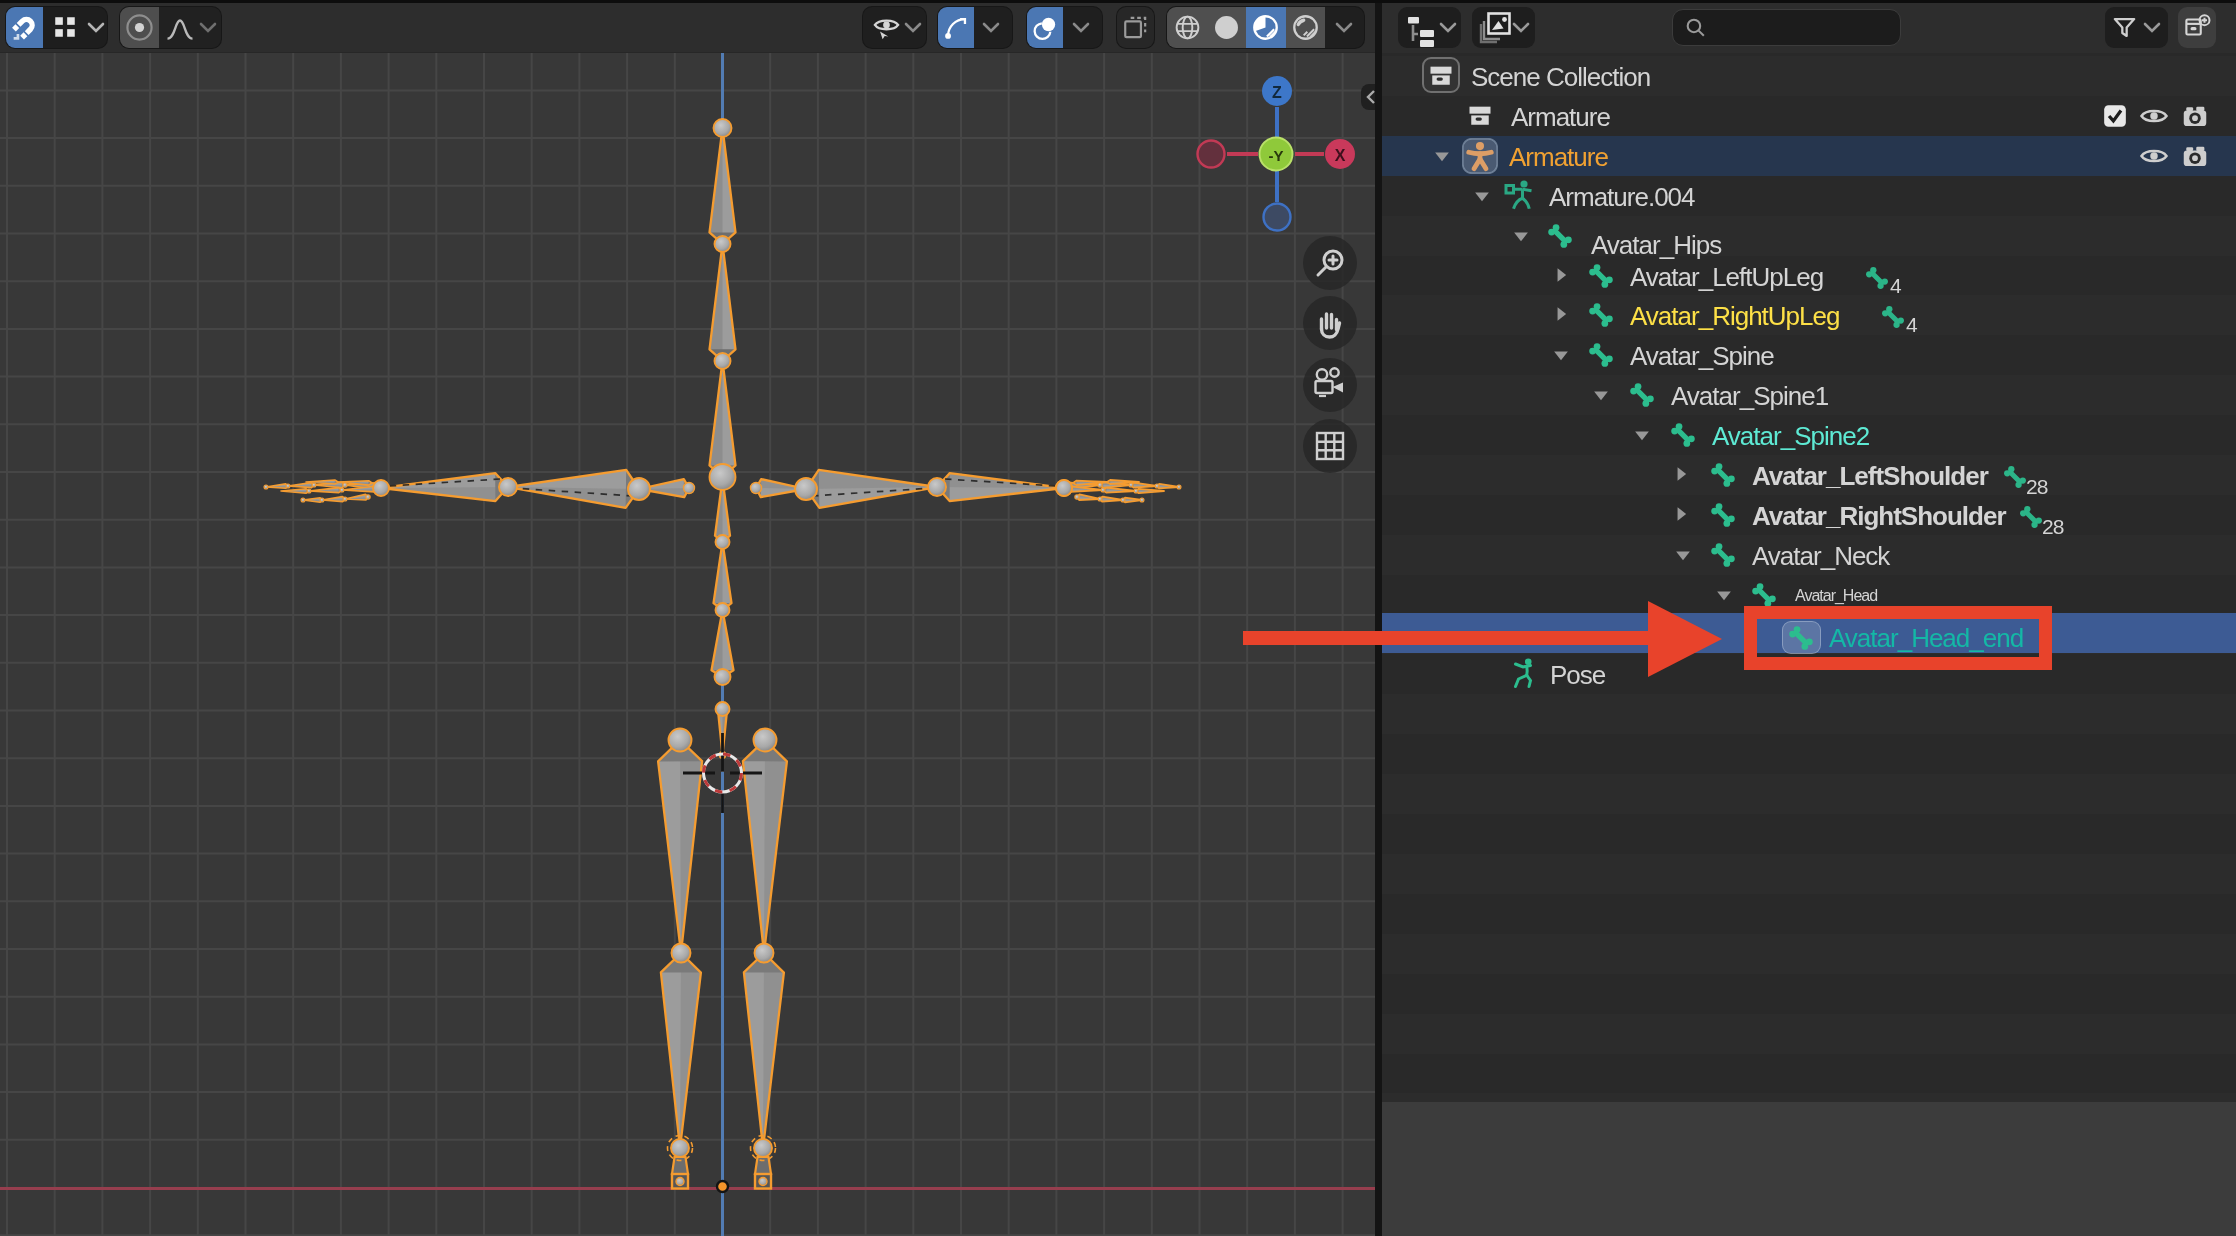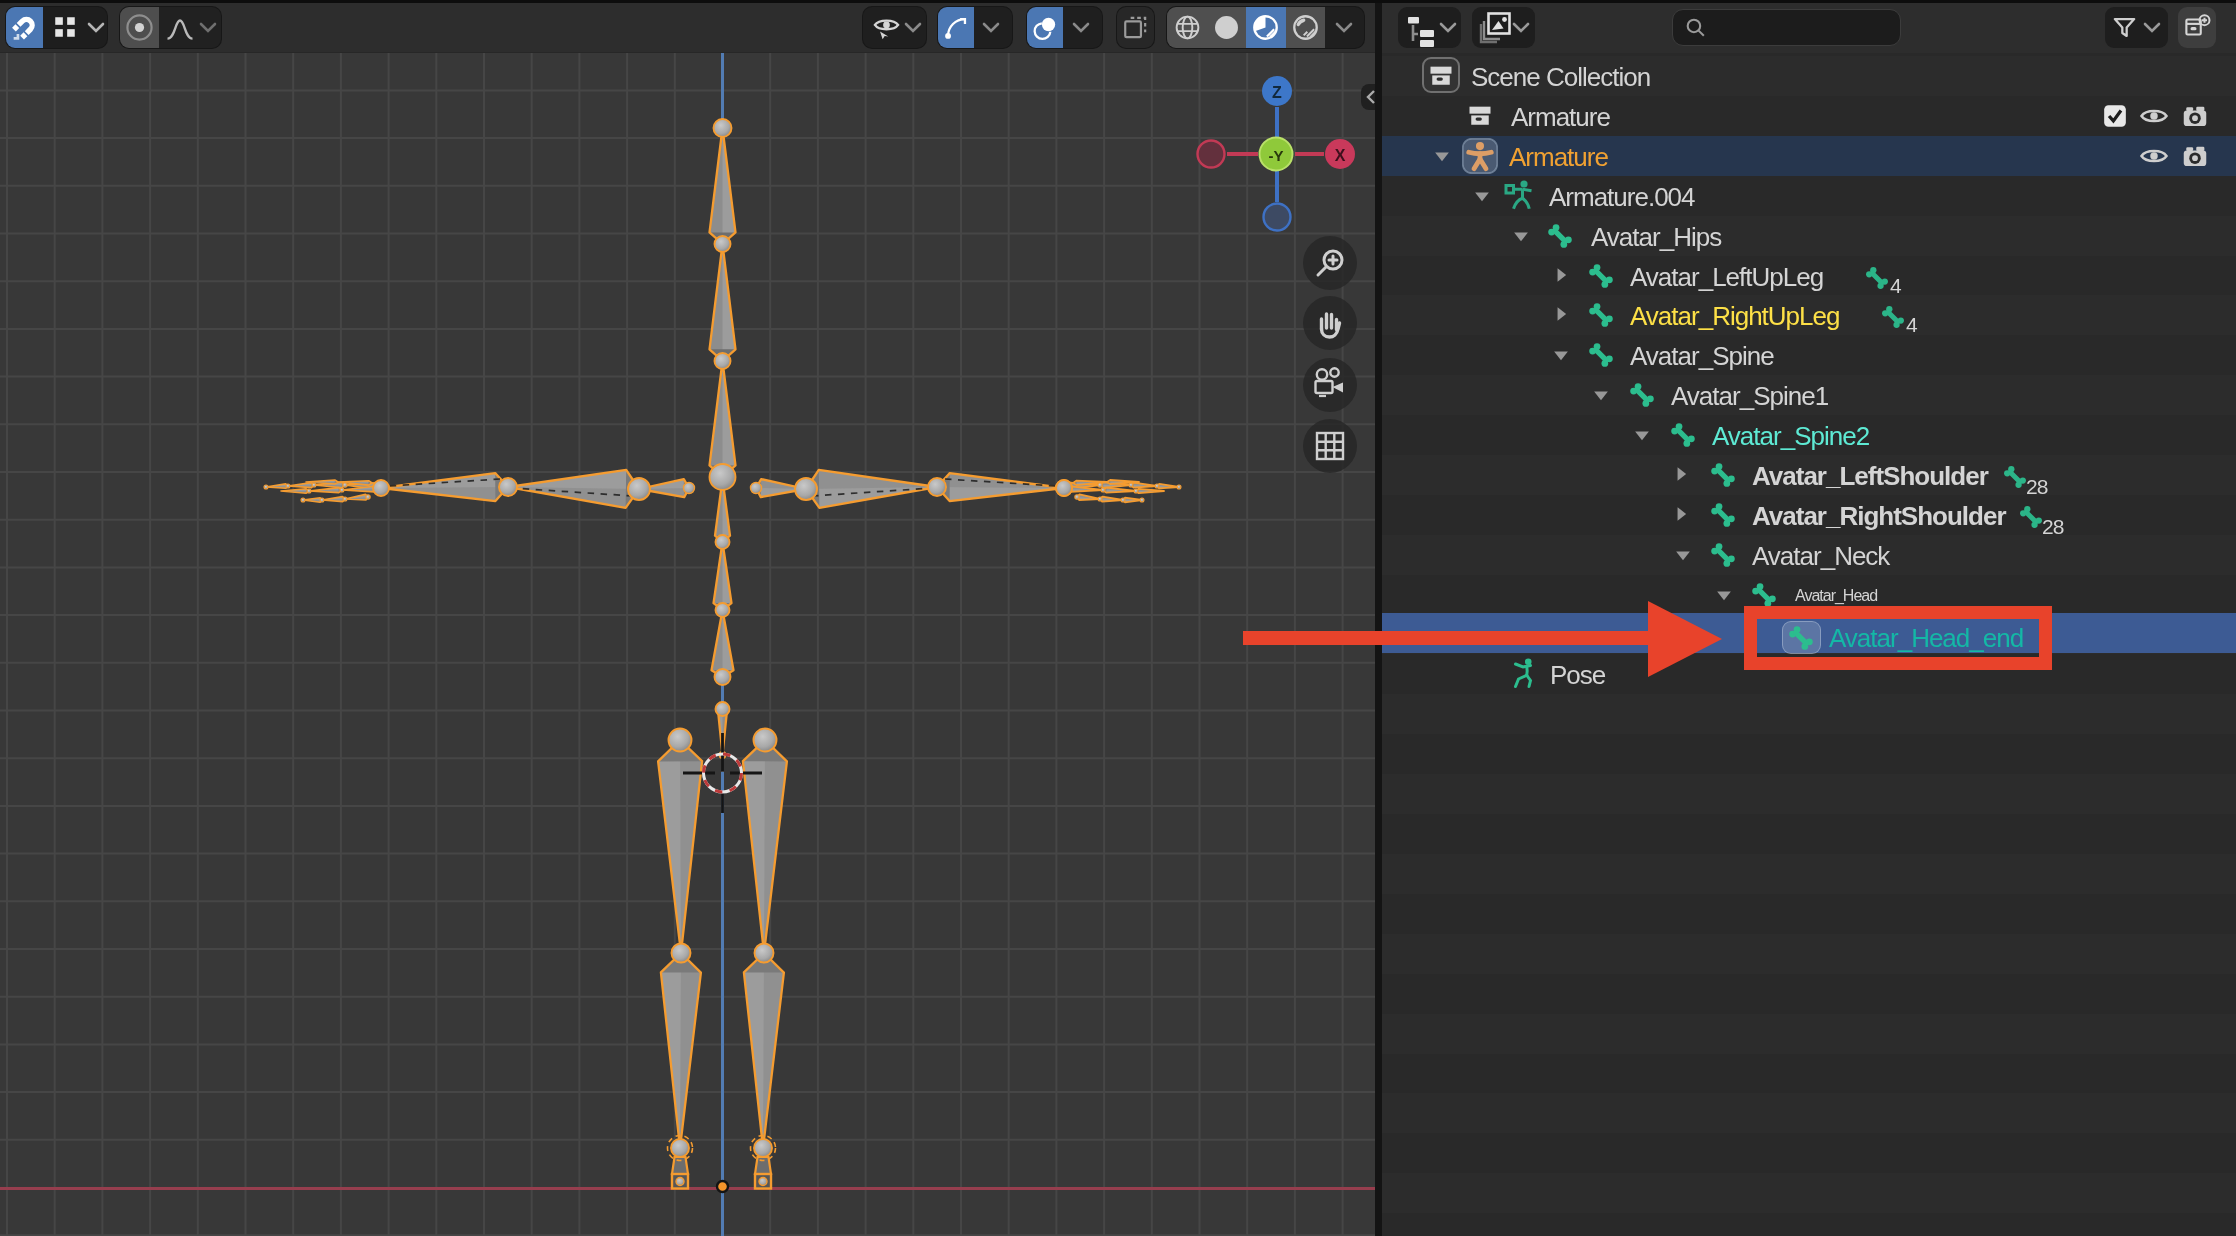--- a/index.html
+++ b/index.html
@@ -374,21 +374,21 @@
       <circle cx="12" cy="12" r="9.3" fill="none" stroke="#cfcfcf" stroke-width="1.9"></circle>
       <path d="M6 9.5a7 7 0 0 1 4.5-3.5" stroke="#cfcfcf" stroke-width="2.8" fill="none" stroke-linecap="round"></path>
       <path d="M13.2 19.5l6-6 M15.8 20l4.5-4.5 M10.5 18.5l3-3" stroke="#cfcfcf" stroke-width="1.7"></path>
     </svg>
     <svg style="position:absolute;left:1335px;top:22px" width="18" height="12" viewBox="0 0 18 12">
       <path d="M2 2l7 7 7-7" stroke="#8a8a8a" stroke-width="2.6" fill="none" stroke-linecap="round"></path>
     </svg>
 
   <div style="position:absolute;left:1375px;top:0;width:7px;height:1236px;background:#141414"></div>
 
-  <div style="position:absolute;left:1382px;top:0;width:854px;height:1236px;background:#292929;overflow:hidden">
+  <div style="position:absolute;left:1382px;top:0;width:854px;height:1102px;background:#292929;overflow:hidden">
     <div style="position:absolute;left:0;top:56px;width:854px;height:40px;background:#2c2c2c"></div>
       <div style="position:absolute;left:0;top:96px;width:854px;height:40px;background:#292929"></div>
       <div style="position:absolute;left:0;top:136px;width:854px;height:40px;background:#2c2c2c"></div>
       <div style="position:absolute;left:0;top:176px;width:854px;height:40px;background:#292929"></div>
       <div style="position:absolute;left:0;top:216px;width:854px;height:40px;background:#2c2c2c"></div>
       <div style="position:absolute;left:0;top:256px;width:854px;height:40px;background:#292929"></div>
       <div style="position:absolute;left:0;top:295px;width:854px;height:40px;background:#2c2c2c"></div>
       <div style="position:absolute;left:0;top:335px;width:854px;height:40px;background:#292929"></div>
       <div style="position:absolute;left:0;top:375px;width:854px;height:40px;background:#2c2c2c"></div>
       <div style="position:absolute;left:0;top:415px;width:854px;height:40px;background:#292929"></div>
@@ -484,21 +484,21 @@
       </svg>
       <svg style="position:absolute;left:164px;top:222px" width="28" height="28" viewBox="0 0 24 24" opacity="1.0">
         <g fill="#2cbd8e">
           <circle cx="8.6" cy="4.8" r="2.9"></circle>
           <circle cx="4.8" cy="8.6" r="2.9"></circle>
           <circle cx="19.2" cy="15.3" r="2.9"></circle>
           <circle cx="15.3" cy="19.2" r="2.9"></circle>
         </g>
         <path d="M7.6 7.6L16.4 16.4" stroke="#2cbd8e" stroke-width="4.6" stroke-linecap="round"></path>
       </svg>
-      <div style="position:absolute;left:209px;top:222px;font-size:26px;letter-spacing:-1px;color:#d4d4d4;font-weight:normal;line-height:30px">Avatar_Hips</div>
+      <div style="position:absolute;left:209px;top:230px;font-size:26px;letter-spacing:-1px;color:#d4d4d4;font-weight:normal;line-height:30px">Avatar_Hips</div>
       <svg style="position:absolute;left:173px;top:267px" width="12" height="16" viewBox="0 0 14 18">
         <polygon points="3,1 13,9 3,17" fill="#989898"></polygon>
       </svg>
       <svg style="position:absolute;left:205px;top:262px" width="28" height="28" viewBox="0 0 24 24" opacity="1.0">
         <g fill="#2cbd8e">
           <circle cx="8.6" cy="4.8" r="2.9"></circle>
           <circle cx="4.8" cy="8.6" r="2.9"></circle>
           <circle cx="19.2" cy="15.3" r="2.9"></circle>
           <circle cx="15.3" cy="19.2" r="2.9"></circle>
         </g>

